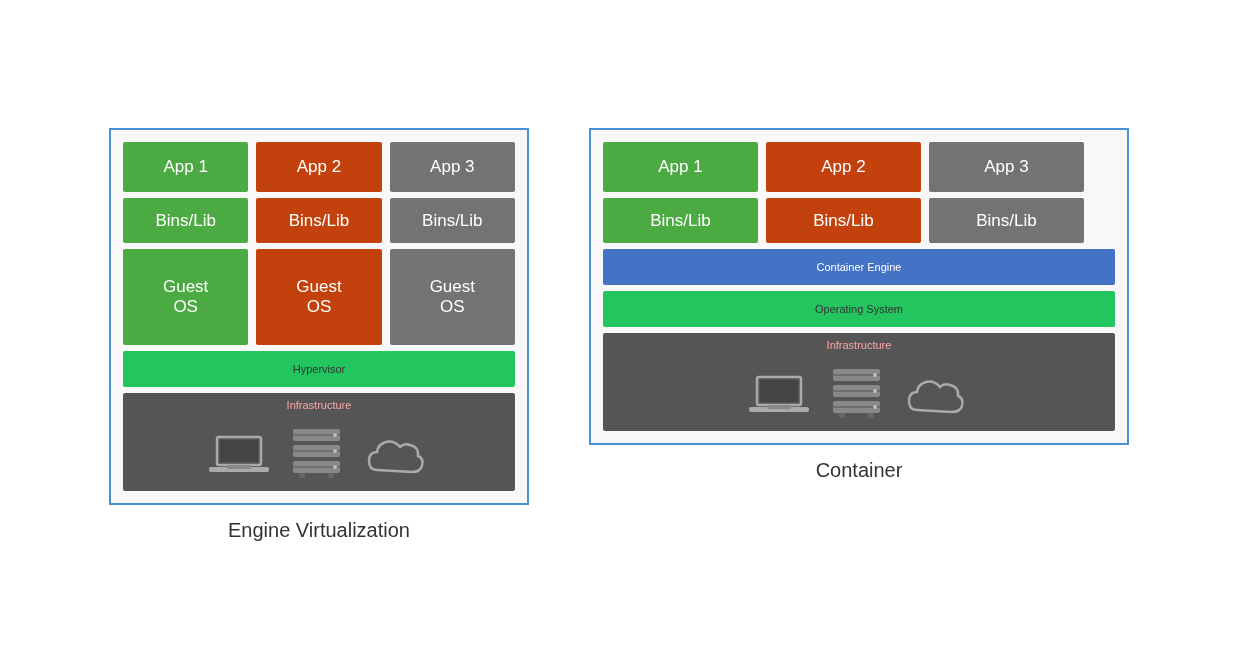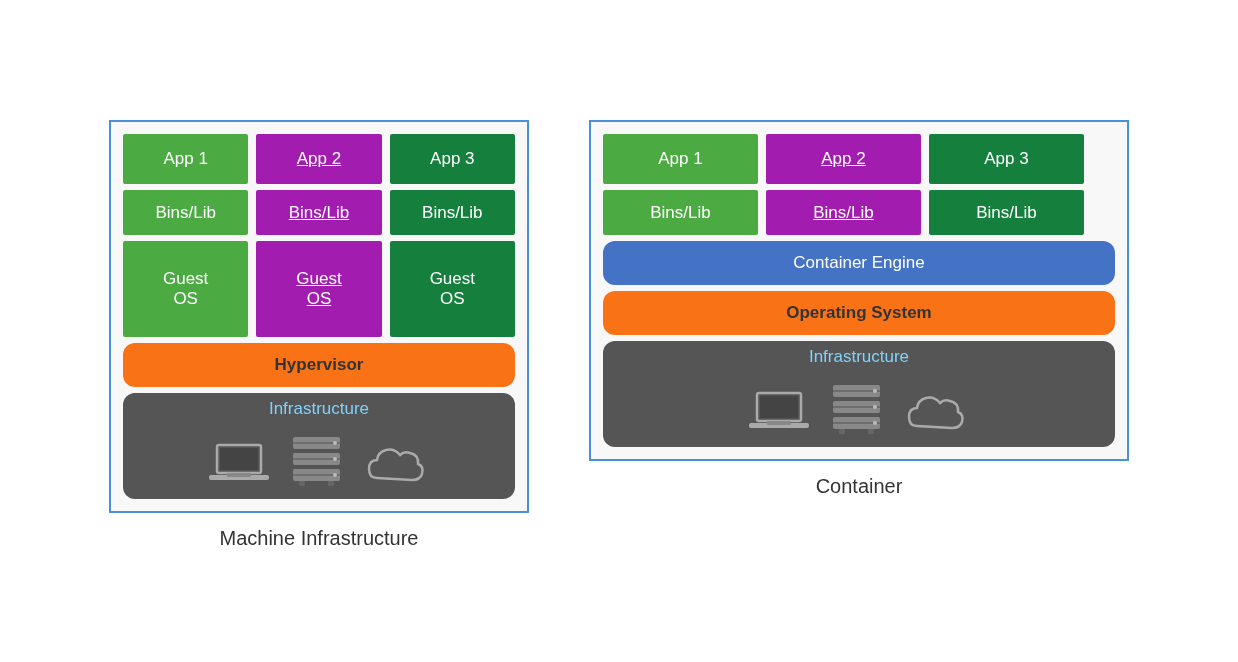--- a/index.html
+++ b/index.html
@@ -56,37 +56,37 @@
     }
     
     .vm-app { width: 130px; height: 50px; }
     .vm-bins { width: 130px; height: 45px; }
     .vm-guest { width: 130px; height: 96px; }
     
     .ct-app { width: 155px; height: 50px; }
     .ct-bins { width: 155px; height: 45px; }
 
     .green { background: #4caa43; }
-    .orange { background: #a21caf; text-decoration: underline; }
-    .red { background: #15803d; }
+    .orange { background: #c2410c; }
+    .red { background: #737373; }
 
     .wide-bar {
       width: 100%;
       display: flex;
       align-items: center;
       justify-content: center;
       color: white;
-      font-size: 17px;
+      font-size: 11px;
       font-weight: 400;
-      border-radius: 12px;
+      border-radius: 2px;
       padding: 12px 0;
     }
     .blue-bar { background: #4472c4; }
-    .gray-bar { background: #f97316; color: #333; font-weight: bold; }
-    .dark-bar { background: #555555; color: #7dd3fc; }
+    .gray-bar { background: #22c55e; color: #333; }
+    .dark-bar { background: #555555; color: #fca5a5; }
 
     
     .infra-icons {
       display: flex;
       gap: 20px;
       align-items: flex-end;
       justify-content: center;
       padding: 10px 0 4px;
     }
 
@@ -149,21 +149,21 @@
             <rect x="10" y="46" width="6" height="5" rx="1" fill="#666"></rect>
             <rect x="39" y="46" width="6" height="5" rx="1" fill="#666"></rect>
           </svg>
 
           <svg class="icon" width="65" height="45" viewBox="0 0 65 45">
             <path d="M13 36 Q5 36 5 27 Q5 18 13 18 Q14 10 22 8 Q30 6 36 13 Q40 9 46 11 Q55 13 54 22 Q60 24 58 32 Q56 38 48 38 Z" fill="none" stroke="#aaa" stroke-width="2.5"></path>
           </svg>
         </div>
       </div>
     </div>
-    <div class="diagram-label">Machine Infrastructure</div>
+    <div class="diagram-label">Engine Virtualization</div>
   </div>
 
   <div class="diagram">
     <div class="diagram-body" style="width:540px;">
 
       <div class="app-row">
         <div class="box ct-app green">App 1</div>
         <div class="box ct-app orange">App 2</div>
         <div class="box ct-app red">App 3</div>
       </div>

